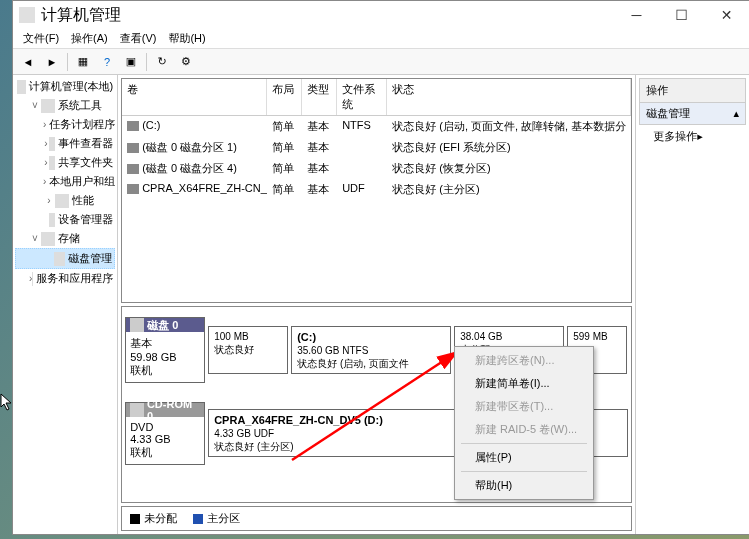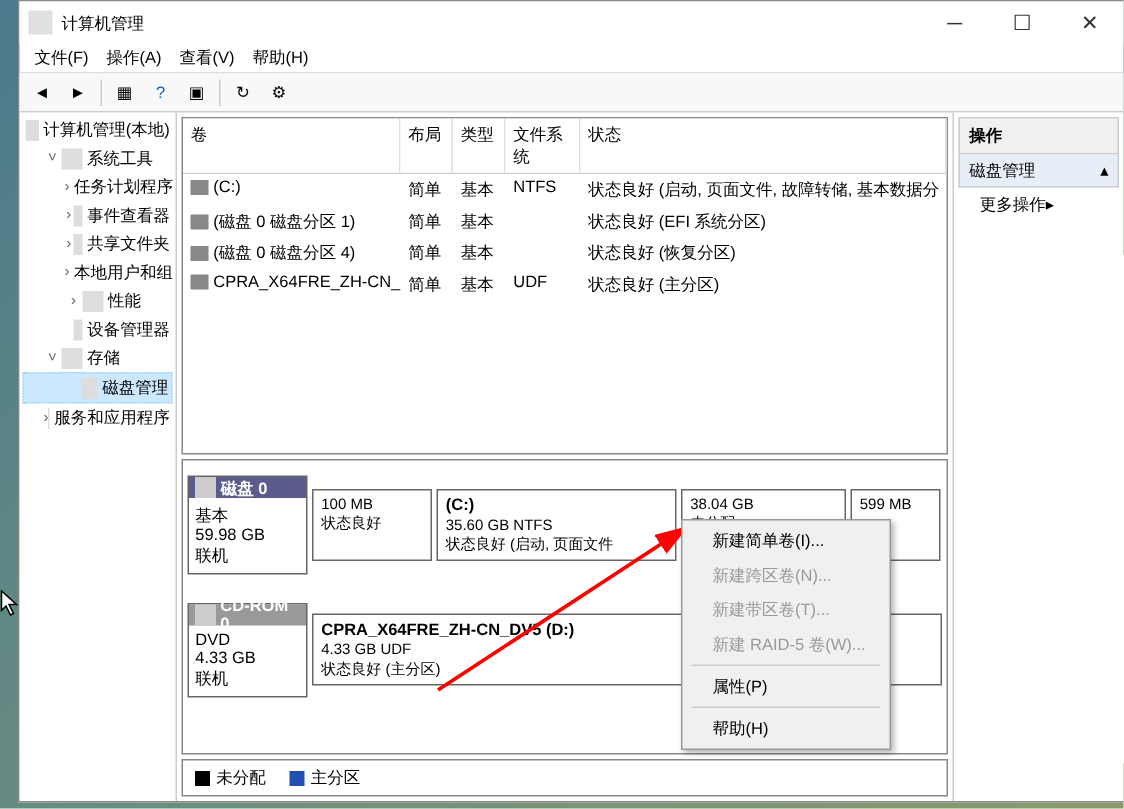--- a/index.html
+++ b/index.html
@@ -1,20 +1,20 @@
 <!DOCTYPE html>
 <html><head>
 <meta charset="utf-8">
 <style>
 * { margin: 0; padding: 0; box-sizing: border-box; font-family: "Microsoft YaHei", "Segoe UI", sans-serif; font-size: 11px; }
 body { background: linear-gradient(135deg, #4a7a8c 0%, #6b8e7f 50%, #8a9a6b 100%); width: 749px; height: 539px; position: relative; overflow: hidden; }
 .window { position: absolute; left: 12px; top: 0; width: 738px; height: 535px; background: #fff; border: 1px solid #888; display: flex; flex-direction: column; }
 .titlebar { height: 28px; display: flex; align-items: center; padding-left: 6px; background: #fff; }
 .titlebar-icon { width: 16px; height: 16px; background: #e0e0e0; margin-right: 6px; display: inline-block; }
-.titlebar-title { flex: 1; font-size: 11px; }
+.titlebar-title { flex: 1; font-size: 16px; }
 .win-controls { display: flex; }
 .win-btn { width: 45px; height: 28px; display: flex; align-items: center; justify-content: center; font-size: 14px; color: #333; }
 .menubar { height: 20px; display: flex; align-items: center; padding-left: 6px; gap: 4px; border-bottom: 1px solid #ddd; }
 .menu-item { padding: 2px 4px; }
 .toolbar { height: 26px; display: flex; align-items: center; padding: 2px 4px; gap: 2px; border-bottom: 1px solid #ccc; background: #f8f8f8; }
 .tool-btn { width: 22px; height: 22px; border: 1px solid transparent; display: flex; align-items: center; justify-content: center; }
 .tool-sep { width: 1px; height: 18px; background: #ccc; margin: 0 2px; }
 .main { flex: 1; display: flex; overflow: hidden; }
 .left-pane { width: 142px; border-right: 1px solid #ccc; background: #fff; overflow: auto; padding: 2px; }
 .tree-item { display: flex; align-items: center; padding: 2px 2px; white-space: nowrap; cursor: default; }
@@ -41,21 +41,21 @@
 .disk-header-top { height: 14px; background: #5b5b8e; margin: -4px -4px 4px -4px; display: flex; align-items: center; padding: 0 4px; color: #fff; }
 .disk-hdr-cd .disk-header-top { background: #999; }
 .disk-part { border: 1px solid #666; flex: 0 0 auto; display: flex; background: #fff; }
 .part-top { height: 14px; background: #2050b0; }
 .part-top.unalloc { background: repeating-linear-gradient(45deg, #000 0, #000 2px, #fff 2px, #fff 4px); }
 .part-body { padding: 3px 5px; flex: 1; overflow: hidden; }
 .part-body div { white-space: nowrap; font-size: 10px; line-height: 1.3; }
 .legend { border: 1px solid #888; margin: 0 3px 3px 3px; padding: 4px 8px; display: flex; gap: 16px; align-items: center; }
 .legend-sq { width: 10px; height: 10px; display: inline-block; margin-right: 4px; vertical-align: middle; }
 .right-pane { width: 152px; background: #fff; padding: 3px; }
-.actions-header { background: #f0f0f0; padding: 4px 6px; font-weight: bold; border: 1px solid #ccc; }
+.actions-header { background: #f0f0f0; padding: 4px 6px; font-weight: normal; border: 1px solid #ccc; }
 .actions-sub { background: #e8eef8; padding: 3px 6px; border: 1px solid #ccc; border-top: none; display: flex; justify-content: space-between; align-items: center; }
 .actions-item { padding: 4px 14px; display: flex; justify-content: flex-start; align-items: center; }
 .context-menu { position: absolute; left: 454px; top: 346px; width: 140px; background: #f0f0f0; border: 1px solid #999; box-shadow: 2px 2px 4px rgba(0,0,0,0.3); padding: 2px; z-index: 100; }
 .ctx-item { padding: 4px 18px; white-space: nowrap; }
 .ctx-item.disabled { color: #999; }
 .ctx-sep { height: 1px; background: #ccc; margin: 2px 4px; }
 .arrow-svg { position: absolute; pointer-events: none; z-index: 90; }
 .cursor-arrow { position: absolute; left: 0; top: 393px; width: 14px; height: 18px; z-index: 200; }
 </style>
 </head>
@@ -275,22 +275,22 @@
       <div class="actions-item">
           <span>更多操作</span>
           <span>▸</span>
         </div>
     </div>
   </div>
 </div>
 
 <div class="context-menu">
   <div id="ctx-items">
+      <div class="ctx-item disabled">新建跨区卷(N)...</div>
       <div class="ctx-item">新建简单卷(I)...</div>
-      <div class="ctx-item disabled">新建跨区卷(N)...</div>
       <div class="ctx-item disabled">新建带区卷(T)...</div>
       <div class="ctx-item disabled">新建 RAID-5 卷(W)...</div>
     </div>
   <div class="ctx-sep"></div>
   <div class="ctx-item">属性(P)</div>
   <div class="ctx-sep"></div>
   <div class="ctx-item">帮助(H)</div>
 </div>
 
 <svg class="arrow-svg" style="left:282px;top:340px" width="190" height="130">

